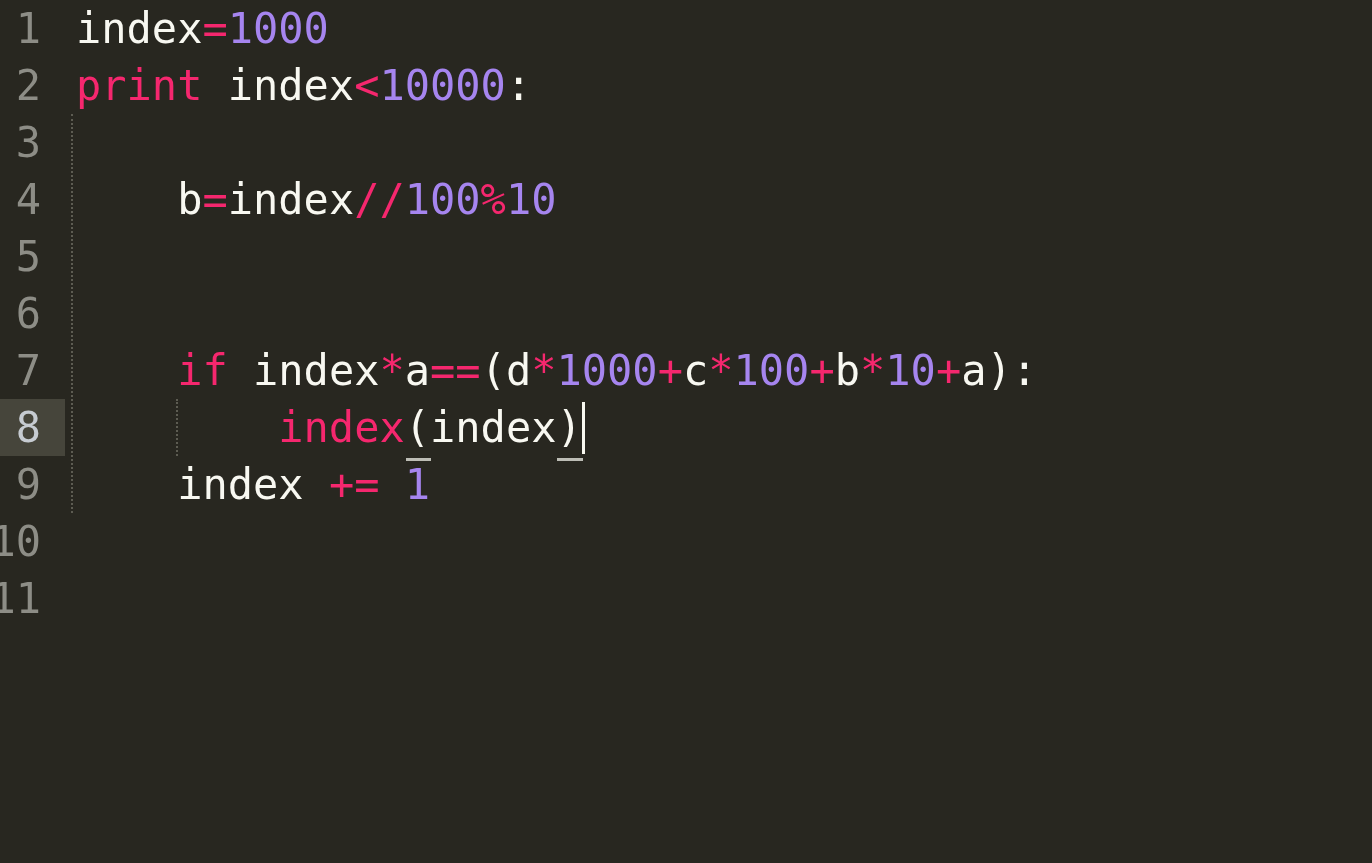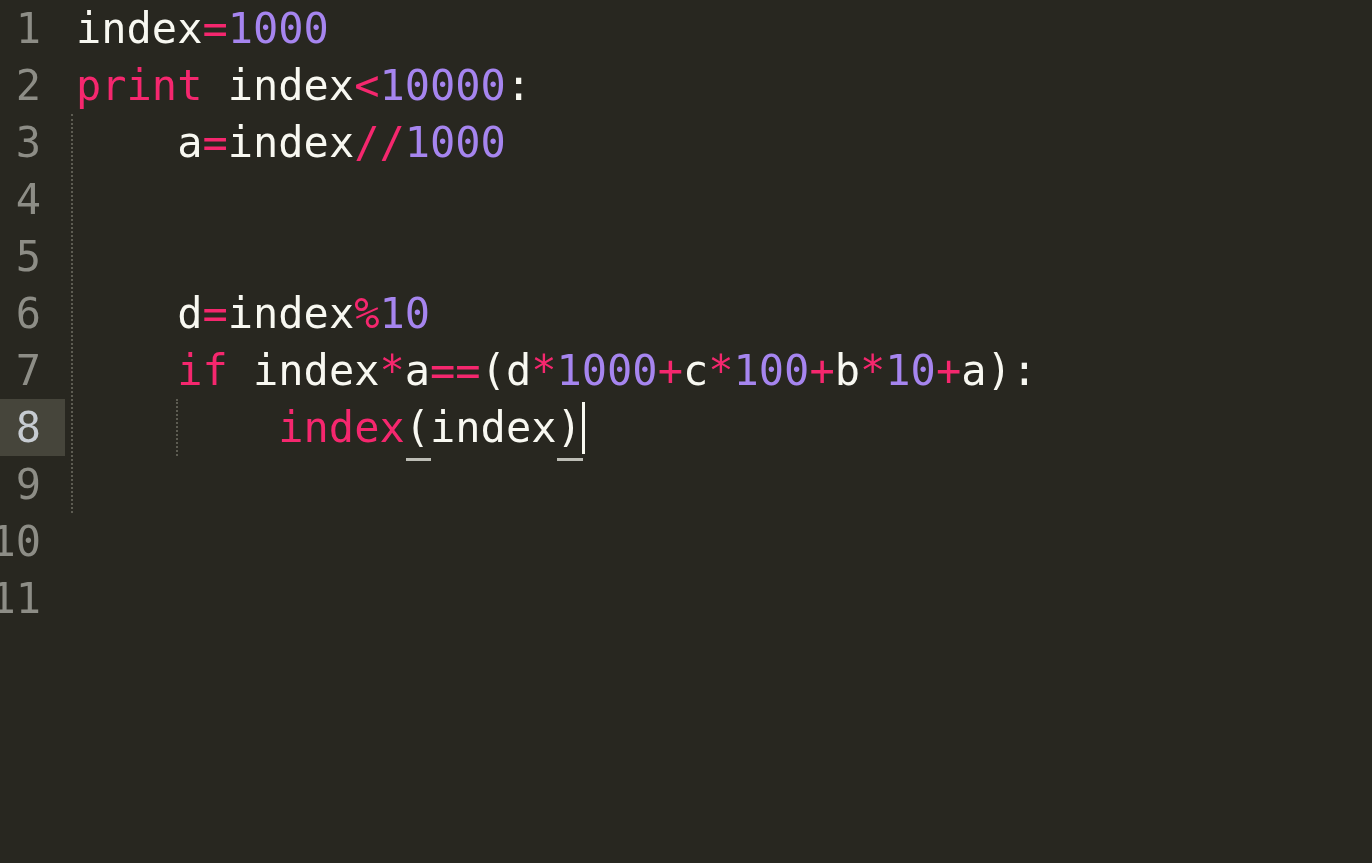--- a/index.html
+++ b/index.html
@@ -86,23 +86,23 @@
 <body>
 
 <div class="editor">
   <div id="guides">
       <div class="guide" style="left: 71px; top: 114px; height: 399px;"></div>
       <div class="guide" style="left: 176px; top: 399px; height: 57px;"></div>
     </div>
   <div class="lines" id="lines">
       <div class="line"><div class="gutter"><span>1</span></div><div class="code"><span class="c-fg">index</span><span class="c-pink">=</span><span class="c-purple">1000</span></div></div>
       <div class="line"><div class="gutter"><span>2</span></div><div class="code"><span class="c-pink">print</span><span class="c-fg"> index</span><span class="c-pink">&lt;</span><span class="c-purple">10000</span><span class="c-fg">:</span></div></div>
-      <div class="line"><div class="gutter"><span>3</span></div><div class="code"><span class="c-fg">    a</span><span class="c-pink">=</span><span class="c-fg">index</span><span class="c-pink">//</span><span class="c-purple">1000</span></div></div>
-      <div class="line"><div class="gutter"><span>4</span></div></div>
+      <div class="line"><div class="gutter"><span>3</span></div></div>
+      <div class="line"><div class="gutter"><span>4</span></div><div class="code"><span class="c-fg">    b</span><span class="c-pink">=</span><span class="c-fg">index</span><span class="c-pink">//</span><span class="c-purple">100</span><span class="c-pink">%</span><span class="c-purple">10</span></div></div>
       <div class="line"><div class="gutter"><span>5</span></div></div>
-      <div class="line"><div class="gutter"><span>6</span></div><div class="code"><span class="c-fg">    d</span><span class="c-pink">=</span><span class="c-fg">index</span><span class="c-pink">%</span><span class="c-purple">10</span></div></div>
+      <div class="line"><div class="gutter"><span>6</span></div></div>
       <div class="line"><div class="gutter"><span>7</span></div><div class="code"><span class="c-fg">    </span><span class="c-pink">if</span><span class="c-fg"> index</span><span class="c-pink">*</span><span class="c-fg">a</span><span class="c-pink">==</span><span class="c-fg">(d</span><span class="c-pink">*</span><span class="c-purple">1000</span><span class="c-pink">+</span><span class="c-fg">c</span><span class="c-pink">*</span><span class="c-purple">100</span><span class="c-pink">+</span><span class="c-fg">b</span><span class="c-pink">*</span><span class="c-purple">10</span><span class="c-pink">+</span><span class="c-fg">a):</span></div></div>
       <div class="line"><div class="gutter active"><span>8</span></div><div class="code"><span class="c-fg">        </span><span class="c-pink">index</span><span class="c-fg match">(</span><span class="c-fg">index</span><span class="c-fg match">)</span><span class="cursor"></span></div></div>
-      <div class="line"><div class="gutter"><span>9</span></div></div>
+      <div class="line"><div class="gutter"><span>9</span></div><div class="code"><span class="c-fg">    index </span><span class="c-pink">+=</span><span class="c-fg"> </span><span class="c-purple">1</span></div></div>
       <div class="line"><div class="gutter"><span>10</span></div><div class="code"></div></div>
       <div class="line"><div class="gutter"><span>11</span></div><div class="code"></div></div>
     </div>
 </div>
 
 </body></html>

